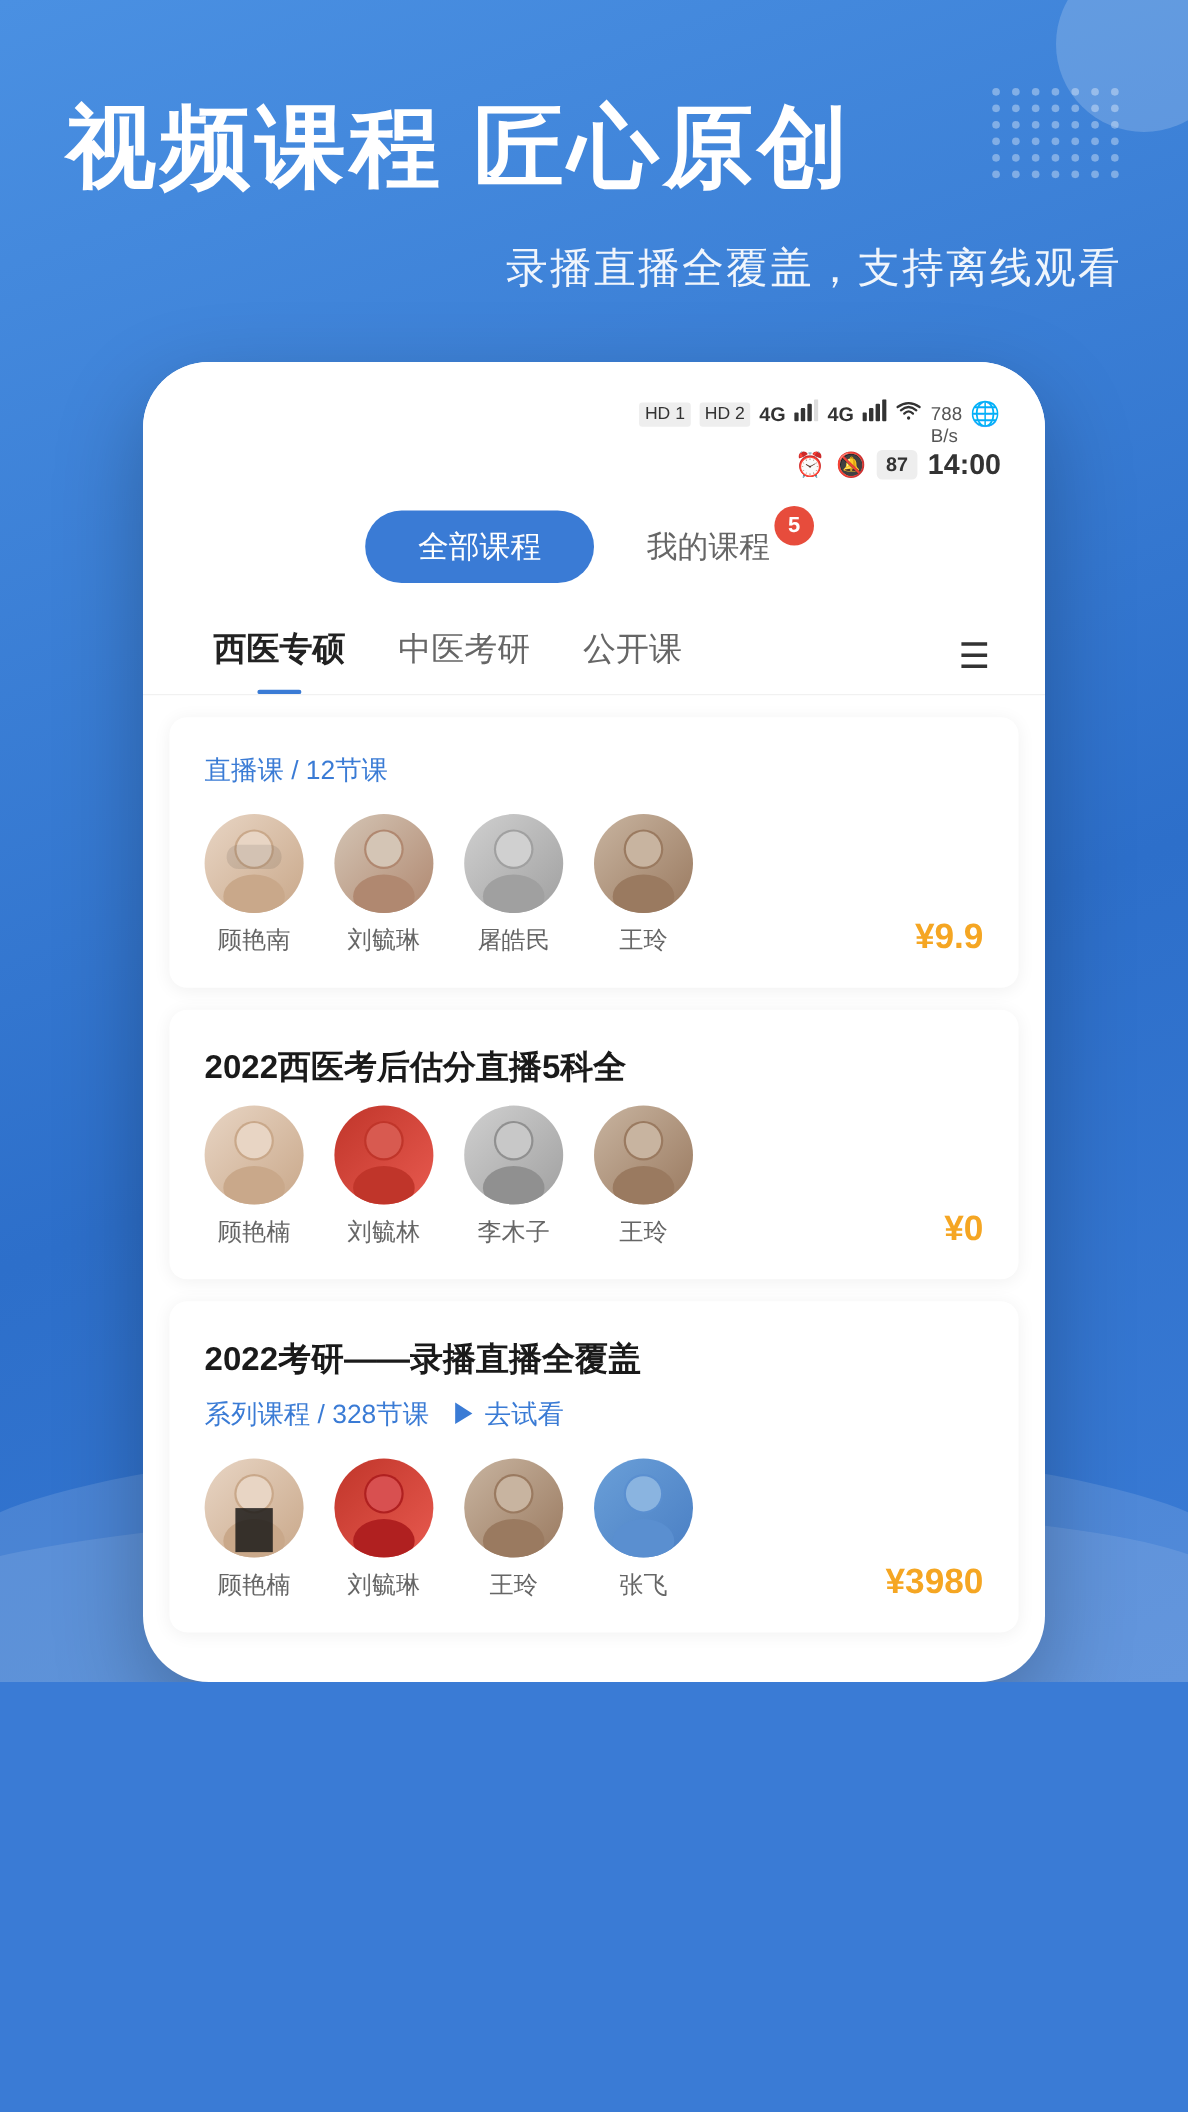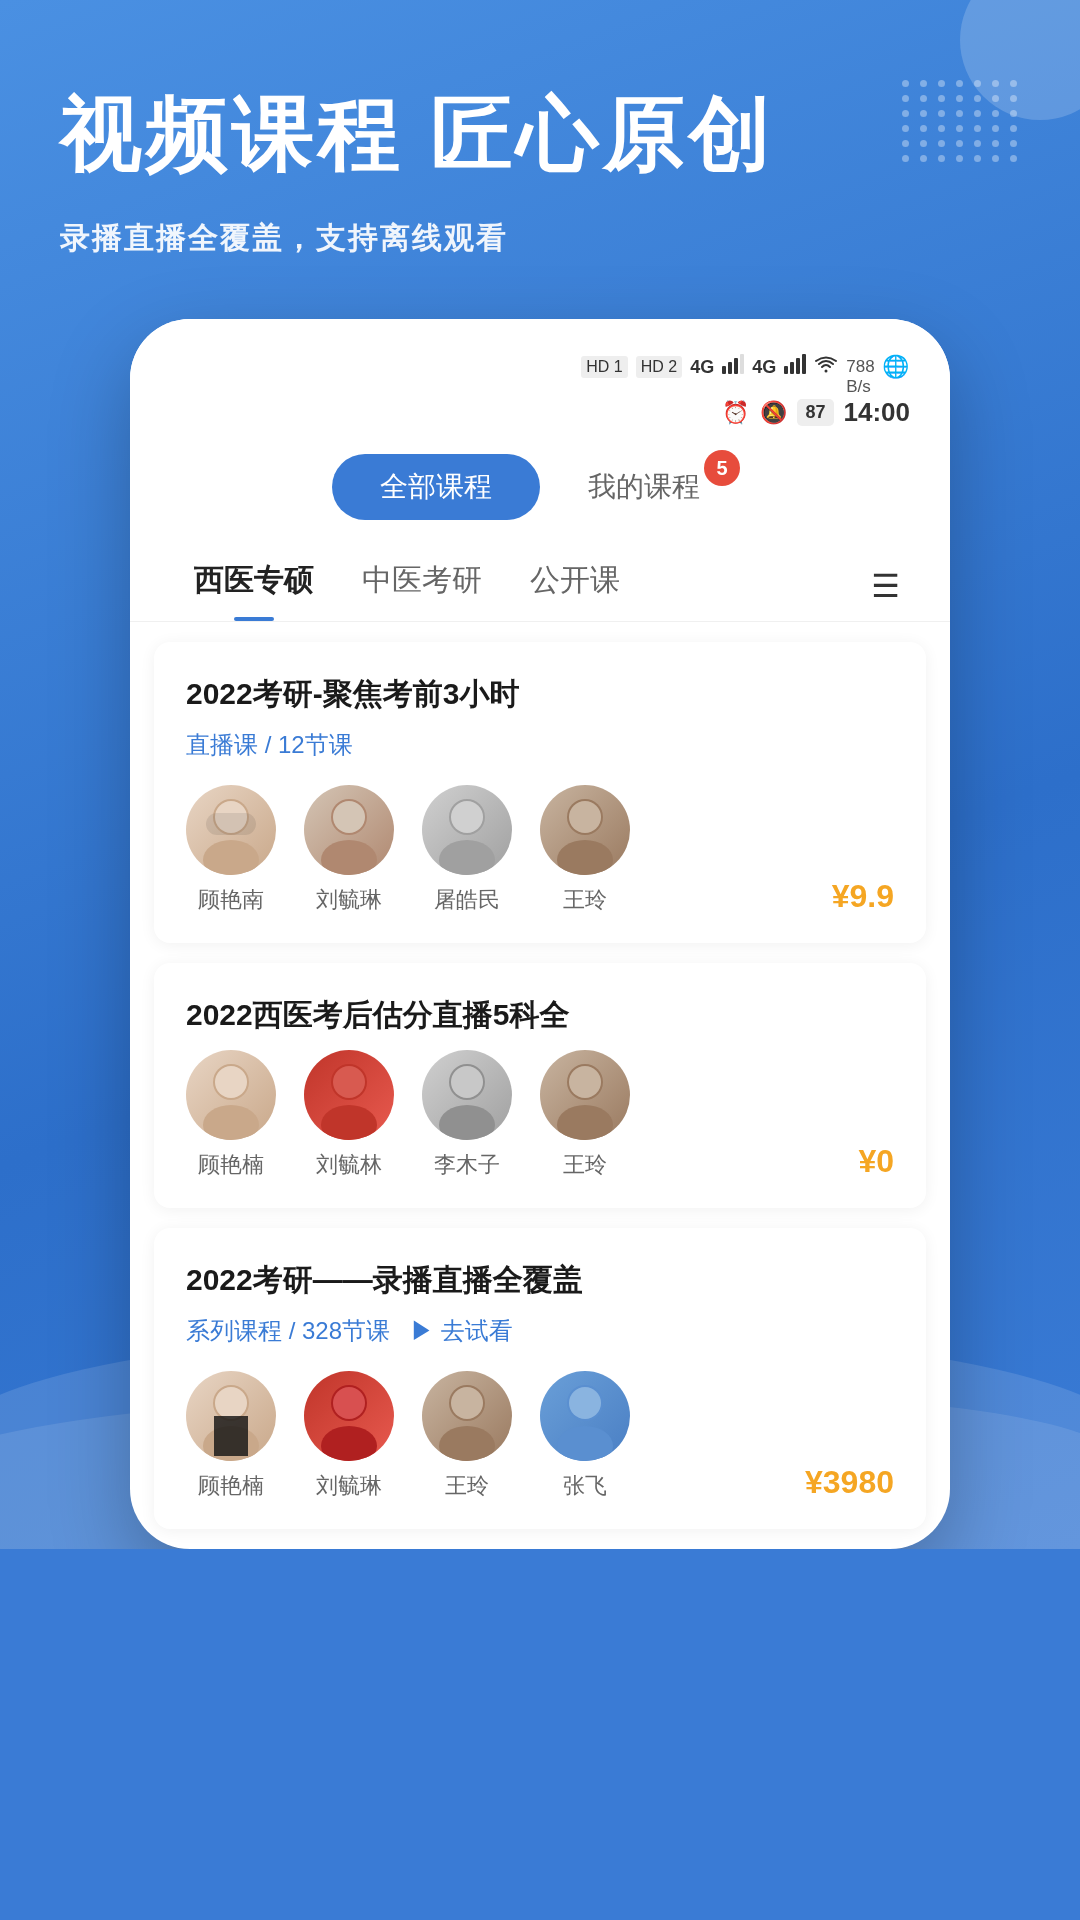--- a/index.html
+++ b/index.html
@@ -70,25 +70,26 @@
       font-size: 82px;
       font-weight: 800;
       letter-spacing: 4px;
       margin-bottom: 28px;
       position: relative;
       z-index: 2;
     }
 
     .hero-subtitle {
       color: rgba(255,255,255,0.92);
-      font-size: 30px;
-      font-weight: 700;
+      font-size: 38px;
+      font-weight: 400;
       letter-spacing: 2px;
       position: relative;
       z-index: 2;
+      text-align: right;
     }
 
     
     .phone-wrapper {
       position: relative;
       z-index: 10;
       display: flex;
       justify-content: center;
       margin-top: 60px;
     }
@@ -418,21 +419,20 @@
       <div class="category-nav">
         <div class="cat-item active">西医专硕</div>
         <div class="cat-item">中医考研</div>
         <div class="cat-item">公开课</div>
         <div class="cat-menu-icon">☰</div>
       </div>
 
       <div class="course-list">
 
         <div class="course-card">
-          <div class="course-title">2022考研-聚焦考前3小时</div>
           <div class="course-meta">
             <span class="course-type-badge">直播课 / 12节课</span>
           </div>
           <div class="course-teachers">
             <div class="teacher-item">
               <div class="teacher-avatar avatar-1">
                 <svg width="90" height="90" viewBox="0 0 90 90">
                     <circle cx="45" cy="32" r="18" fill="#c9a88a"></circle>
                     <ellipse cx="45" cy="75" rx="28" ry="20" fill="#c9a88a"></ellipse>
                     <circle cx="45" cy="32" r="16" fill="#e8d5c4"></circle>

